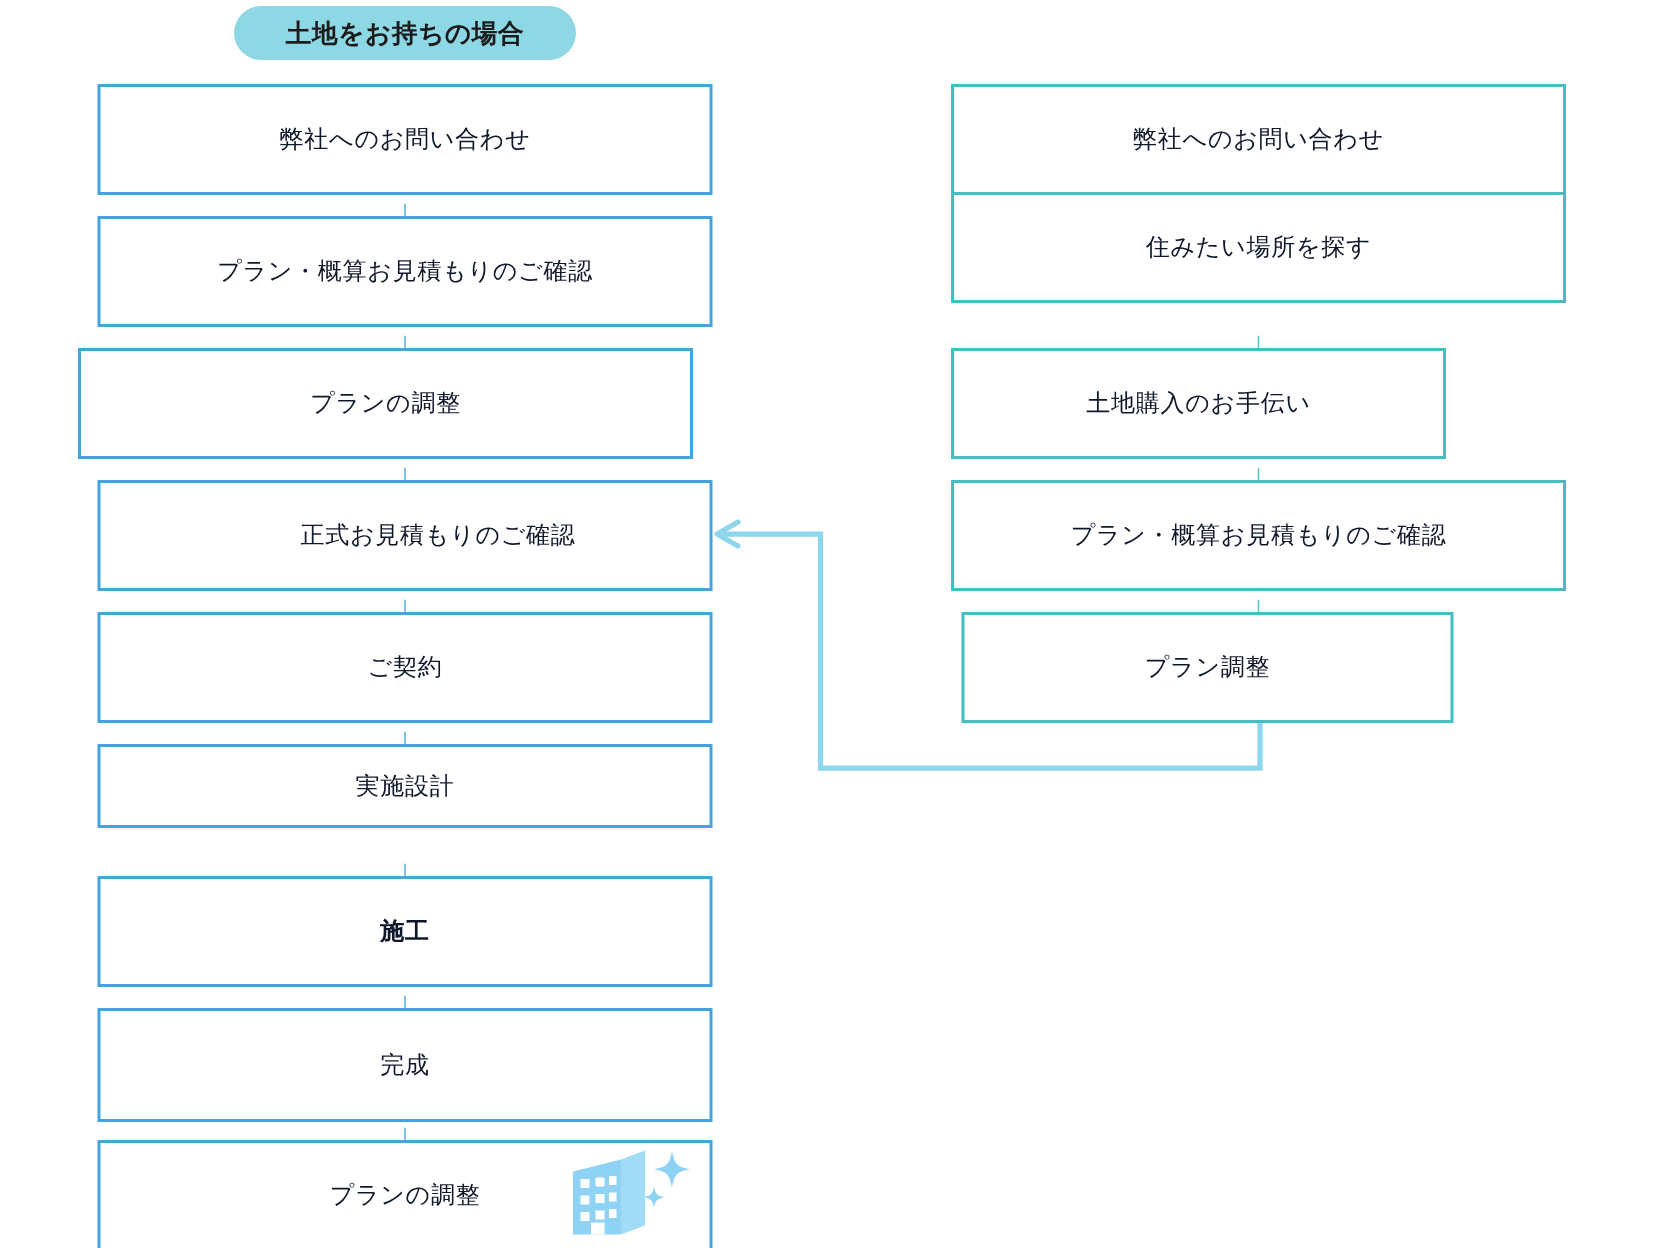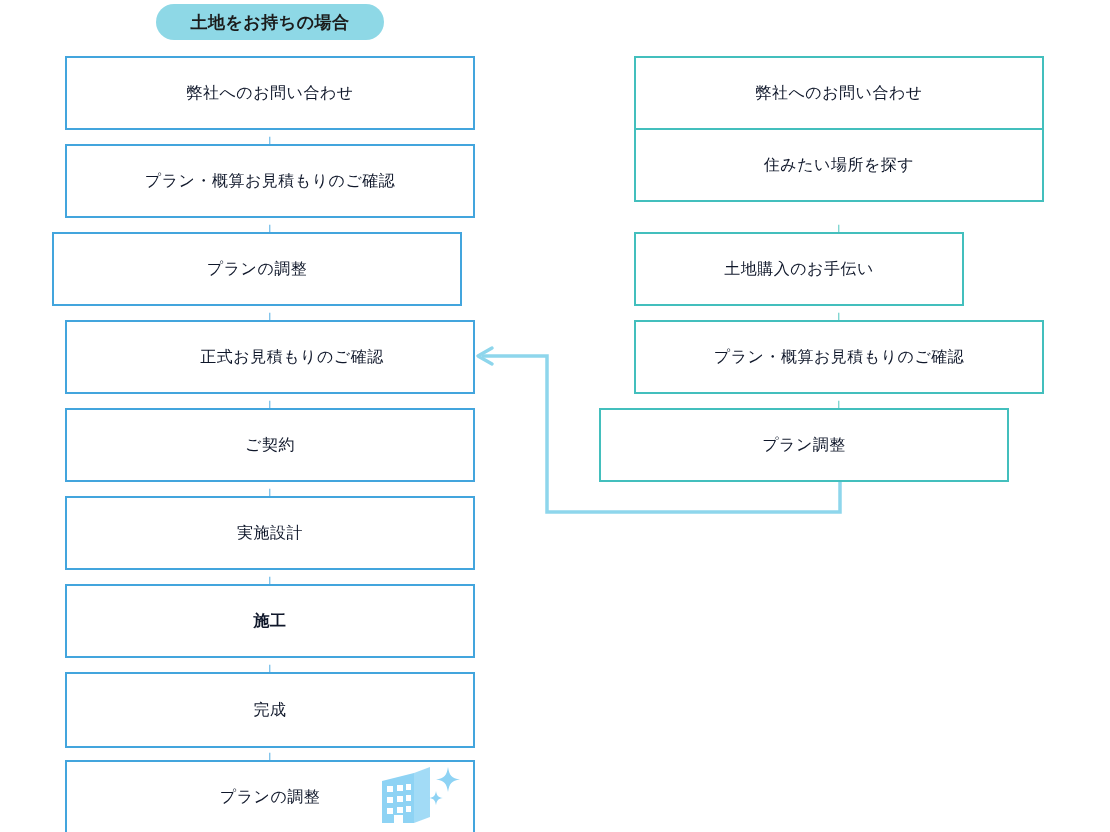--- a/index.html
+++ b/index.html
@@ -68,21 +68,21 @@
 
     <div class="box" style="left:52px;top:232px;width:410px;height:74px;">プランの調整</div>
     <div class="arrow blue" style="left:257px;top:305px;">↓</div>
 
     <div class="box" style="left:65px;top:320px;width:410px;height:74px;padding-left:44px;">正式お見積もりのご確認</div>
     <div class="arrow blue" style="left:257px;top:393px;">↓</div>
 
     <div class="box" style="left:65px;top:408px;width:410px;height:74px;text-align:right;">ご契約</div>
     <div class="arrow blue" style="left:257px;top:481px;">↓</div>
 
-    <div class="box" style="left:65px;top:496px;width:410px;height:74px;">実施設計</div>
+    <div class="box" style="left:65px;top:496px;width:410px;height:56px;">実施設計</div>
     <div class="arrow blue" style="left:257px;top:569px;">↓</div>
 
     <div class="box" style="left:65px;top:584px;width:410px;height:74px;font-weight:bold;">施工</div>
     <div class="arrow blue" style="left:257px;top:657px;">↓</div>
 
     <div class="box" style="left:65px;top:672px;width:410px;height:76px;">完成</div>
     <div class="arrow blue" style="left:257px;top:745px;">↓</div>
 
     <div class="box" style="left:65px;top:760px;width:410px;height:74px;">
       <span>プランの調整</span>
@@ -123,16 +123,16 @@
 
     <div class="box" style="left:634px;top:128px;width:410px;height:74px;">住みたい場所を探す</div>
     <div class="arrow teal" style="left:826px;top:217px;">↓</div>
 
     <div class="box" style="left:634px;top:232px;width:330px;height:74px;">土地購入のお手伝い</div>
     <div class="arrow teal" style="left:826px;top:305px;">↓</div>
 
     <div class="box" style="left:634px;top:320px;width:410px;height:74px;">プラン・概算お見積もりのご確認</div>
     <div class="arrow teal" style="left:826px;top:393px;">↓</div>
 
-    <div class="box" style="left:599px;top:408px;width:410px;height:74px;">プラン調整</div>
+    <div class="box" style="left:641px;top:408px;width:328px;height:74px;">プラン調整</div>
   </div>
 
 </div>
 
 </body></html>

